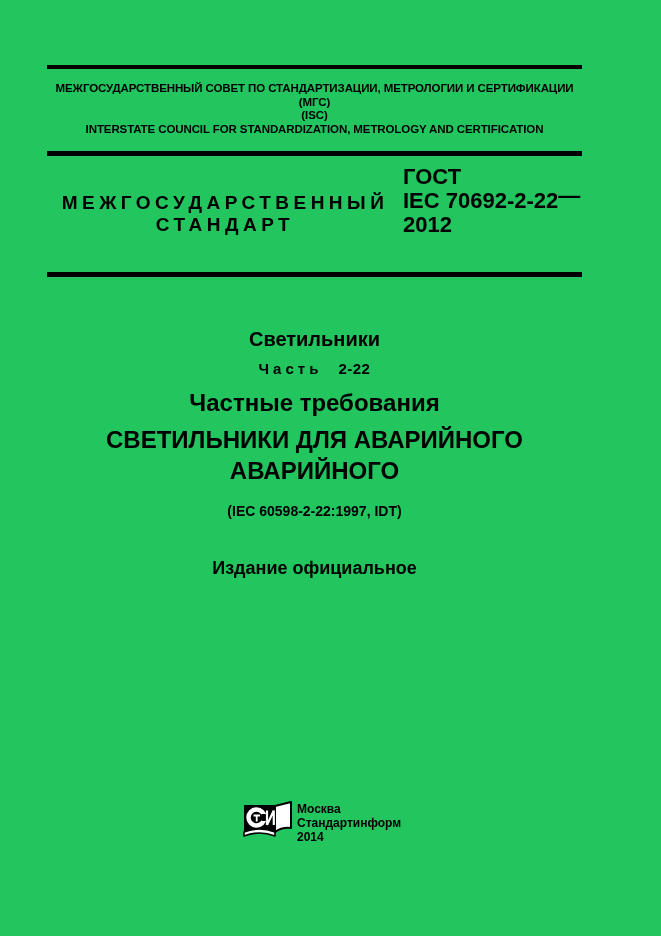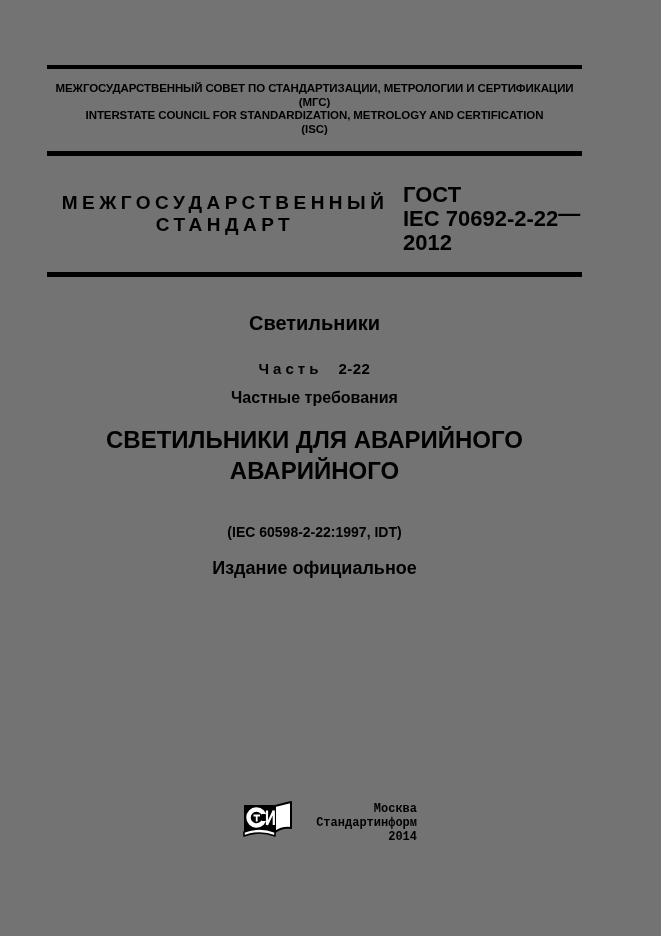--- a/index.html
+++ b/index.html
@@ -4,21 +4,21 @@
 <style>
   html, body {
     margin: 0;
     padding: 0;
     background: #ffffff;
   }
   .page {
     position: relative;
     width: 661px;
     height: 936px;
-    background: #737373;
+    background: #22c55e;
     font-family: "Liberation Sans", sans-serif;
     color: #000000;
     overflow: hidden;
   }
   .rule {
     position: absolute;
     left: 47px;
     width: 535px;
     background: #000000;
   }
@@ -53,82 +53,81 @@
     justify-content: center;
     align-items: center;
     font-weight: bold;
     font-size: 19px;
     line-height: 22px;
     letter-spacing: 4.5px;
     text-align: center;
   }
   .designation-right {
     flex: 1;
-    padding-top: 27px;
+    padding-top: 9px;
     font-weight: bold;
     font-size: 22px;
     line-height: 24px;
     white-space: nowrap;
   }
   .dash-raised {
     position: relative;
     top: -5px;
   }
 
   .title-block-line {
     position: absolute;
     left: 47px;
     width: 535px;
     text-align: center;
     font-weight: bold;
   }
-  .subject  { top: 312px; font-size: 20px; }
+  .subject  { top: 328px; font-size: 20px; }
   .part     { top: 360px; font-size: 15px; }
   .part .part-word { letter-spacing: 4px; }
   .part .part-number { margin-left: 16px; letter-spacing: 0.5px; }
-  .reqs     { top: 389px; font-size: 16px; }
+  .reqs     { top: 389px; font-size: 24px; }
   .main-title { top: 424px; font-size: 24px; line-height: 31px; }
-  .identity { top: 524px; font-size: 14px; }
+  .identity { top: 503px; font-size: 14px; }
   .edition  { top: 558px; font-size: 18px; }
 
   .imprint {
     position: absolute;
     left: 242px;
     top: 800px;
     display: flex;
     align-items: flex-start;
   }
   .imprint-logo {
     width: 52px;
     height: 44px;
     display: inline-block;
   }
   .imprint-text {
-    margin-left: 15px;
+    margin-left: 3px;
     width: 108px;
-    text-align: right;
+    text-align: left;
     font-weight: bold;
     font-size: 12px;
     line-height: 14px;
     padding-top: 2px;
-    font-family: Liberation Mono, monospace;
   }
 </style>
 </head>
 <body>
 
 <div class="page">
 
   <div class="rule rule-top"></div>
 
   <header class="council">
     <div>МЕЖГОСУДАРСТВЕННЫЙ СОВЕТ ПО СТАНДАРТИЗАЦИИ, МЕТРОЛОГИИ И СЕРТИФИКАЦИИ</div>
     <div>(МГС)</div>
+    <div>(ISC)</div>
     <div>INTERSTATE COUNCIL FOR STANDARDIZATION, METROLOGY AND CERTIFICATION</div>
-    <div>(ISC)</div>
   </header>
 
   <div class="rule rule-mid"></div>
 
   <section class="designation">
     <div class="designation-left">
       <div>МЕЖГОСУДАРСТВЕННЫЙ</div>
       <div>СТАНДАРТ</div>
     </div>
     <div class="designation-right">

